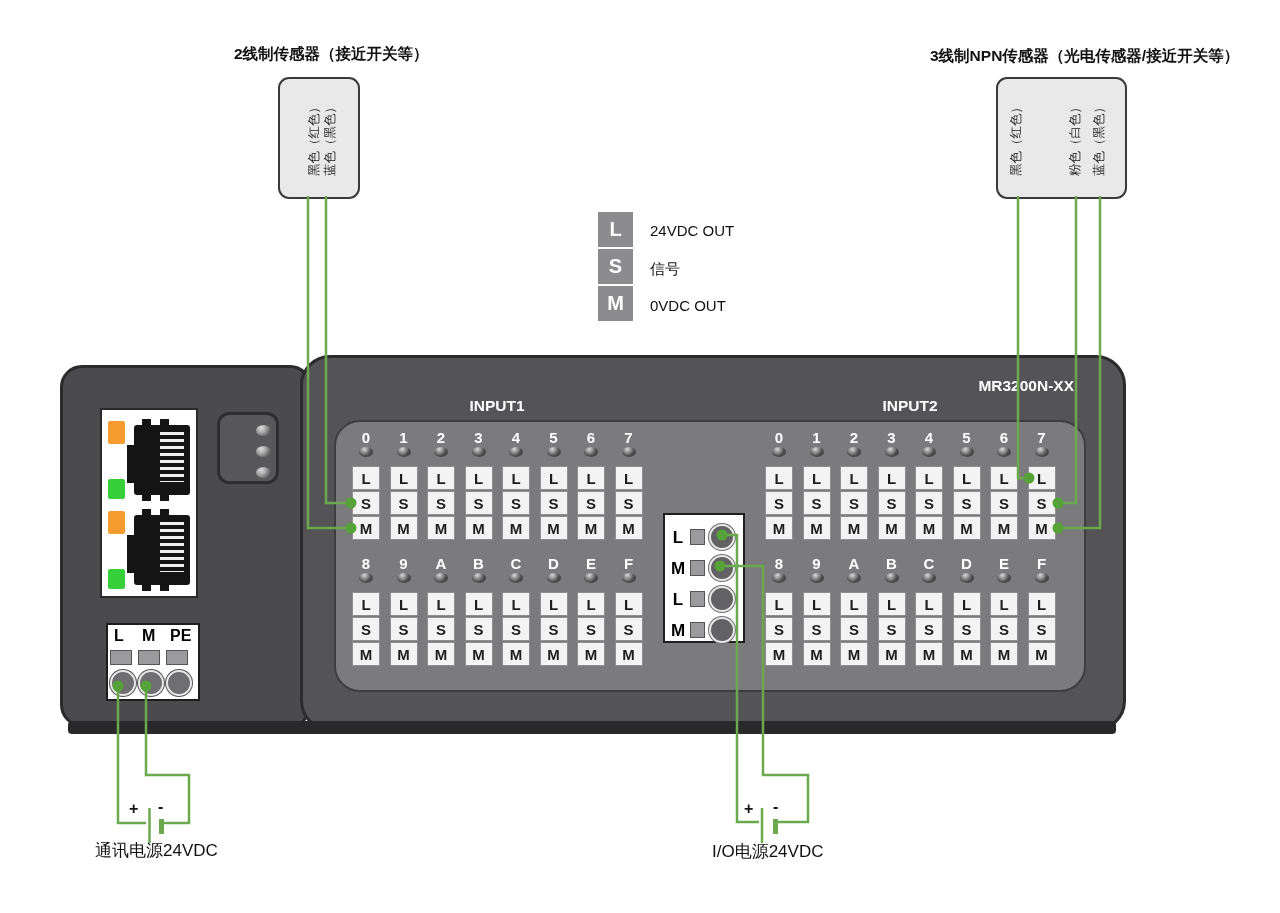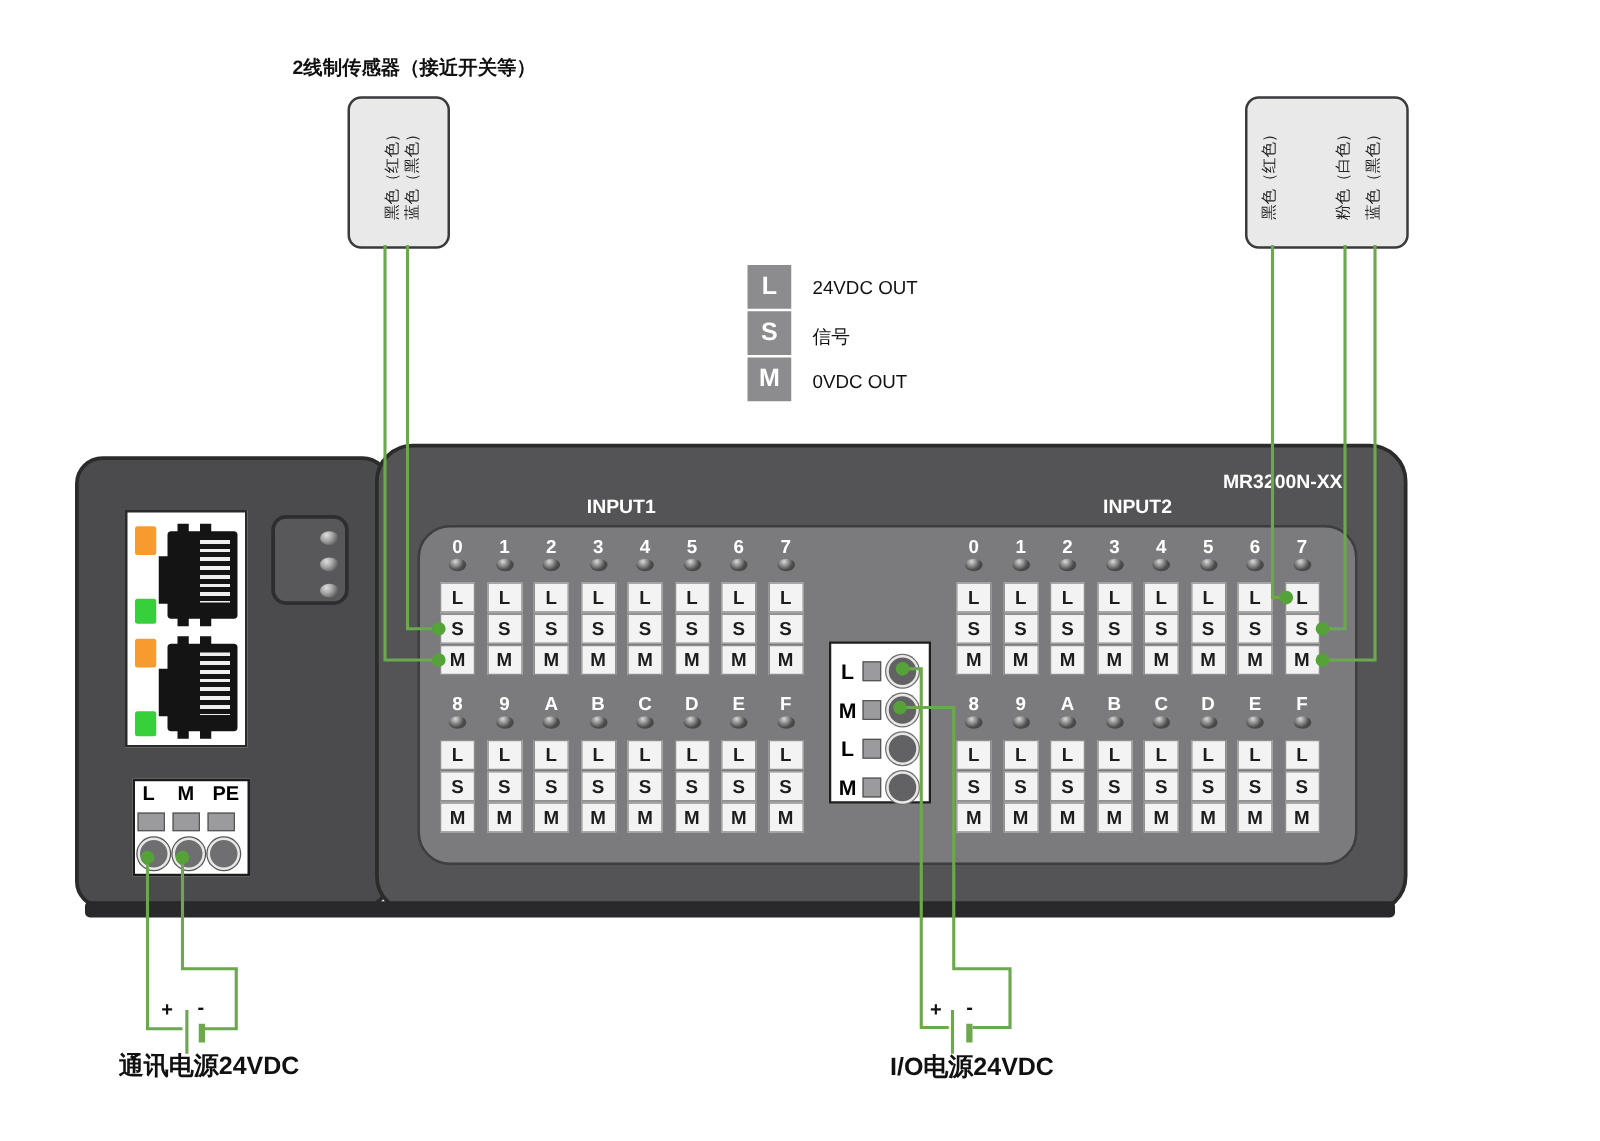--- a/index.html
+++ b/index.html
@@ -64,28 +64,29 @@
   .comm-letter{position:absolute;top:2px;font-weight:bold;font-size:16px;color:#000;}
   .comm-square{position:absolute;top:25px;width:22px;height:15px;background:#9b9b9d;border:1px solid #555;box-sizing:border-box;}
   .comm-circle{position:absolute;top:45px;width:26px;height:26px;border-radius:50%;background:#6f6f71;
           border:2px solid #e8e8e8;box-shadow:0 0 0 1px #555;box-sizing:border-box;}
   
   svg.wires{position:absolute;left:0;top:0;pointer-events:none;}
   .wire{fill:none;stroke:var(--wire-green);stroke-width:2.5px;}
   .wire-thick{fill:none;stroke:var(--wire-green);stroke-width:5px;}
   .wdot{fill:var(--dot-green);stroke:none;}
   .sign{position:absolute;font-weight:bold;font-size:16px;color:#111;}
-  .psu-label{position:absolute;font-weight:bold;font-size:20px;color:#111;white-space:nowrap;}
+  .psu-label{position:absolute;font-weight:normal;font-size:17px;color:#111;white-space:nowrap;}
 </style>
 </head>
 <body>
 
 <div id="canvas">
 
   <div class="abs title" style="left:234px;top:44px;">2线制传感器（接近开关等）</div>
+  <div class="abs title" style="left:930px;top:46px;">3线制NPN传感器（光电传感器/接近开关等）</div>
 
   <div class="sensorbox" style="left:278px;top:77px;width:78px;height:118px;">
     <div class="vlabel" style="left:-14px;top:51px;">黑色（红色）</div>
     <div class="vlabel" style="left:2px;top:51px;">蓝色（黑色）</div>
   </div>
   <div class="sensorbox" style="left:996px;top:77px;width:127px;height:118px;">
     <div class="vlabel" style="left:-30px;top:51px;">黑色（红色）</div>
     <div class="vlabel" style="left:29px;top:51px;">粉色（白色）</div>
     <div class="vlabel" style="left:53px;top:51px;">蓝色（黑色）</div>
   </div>

